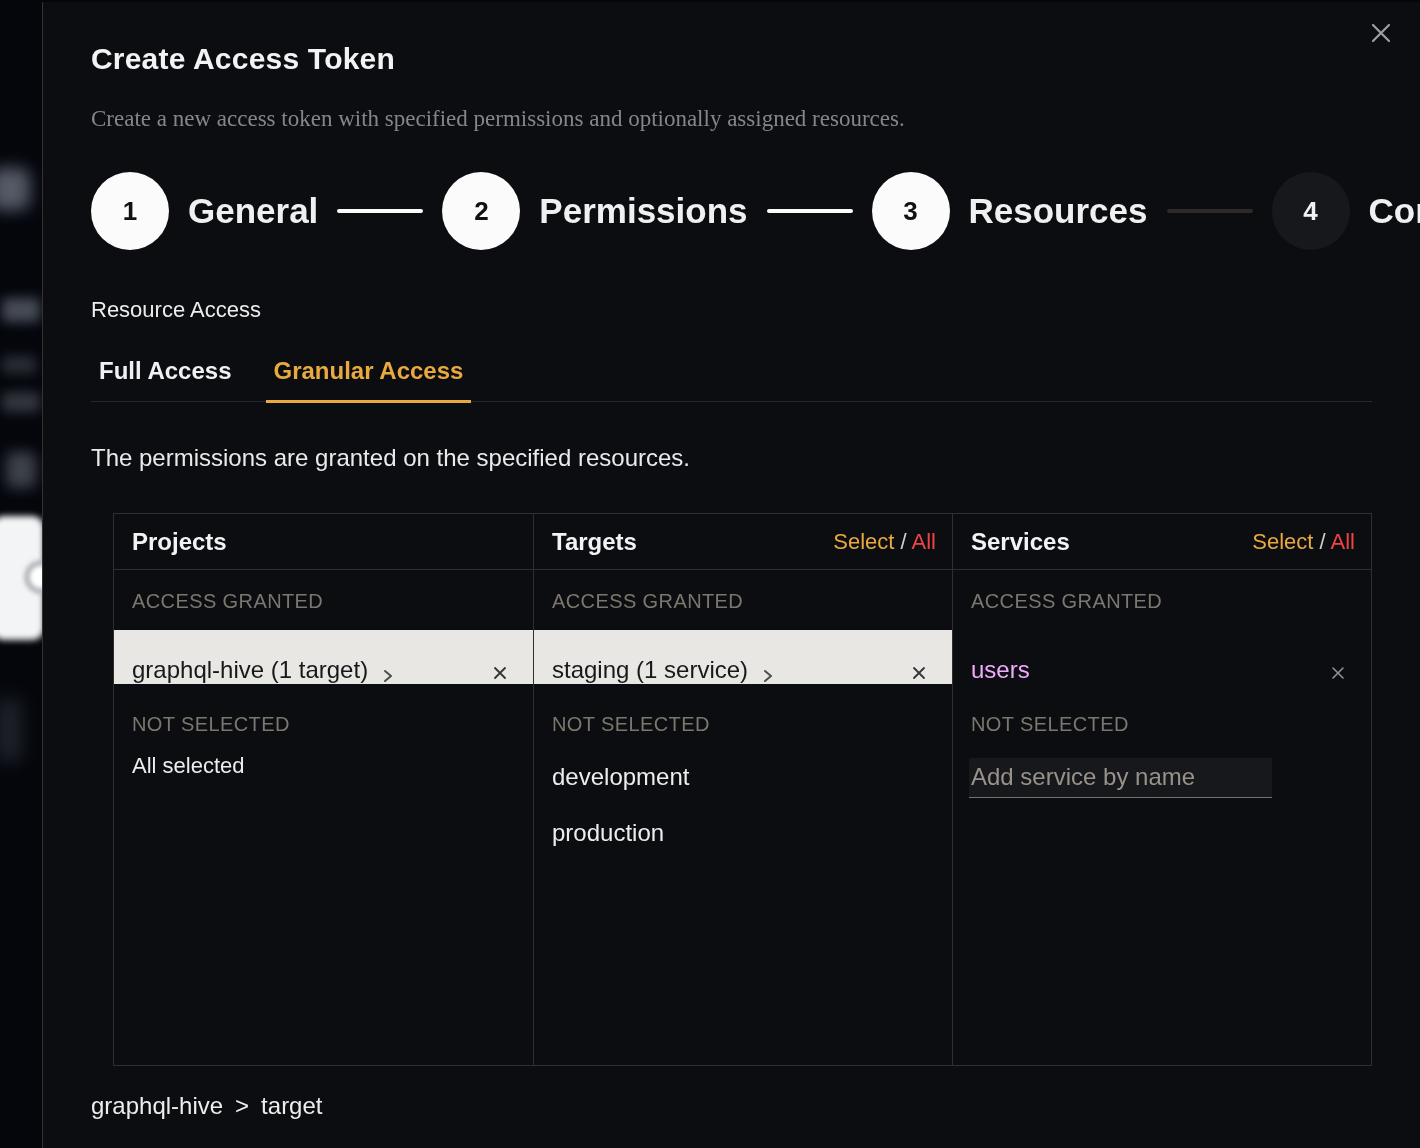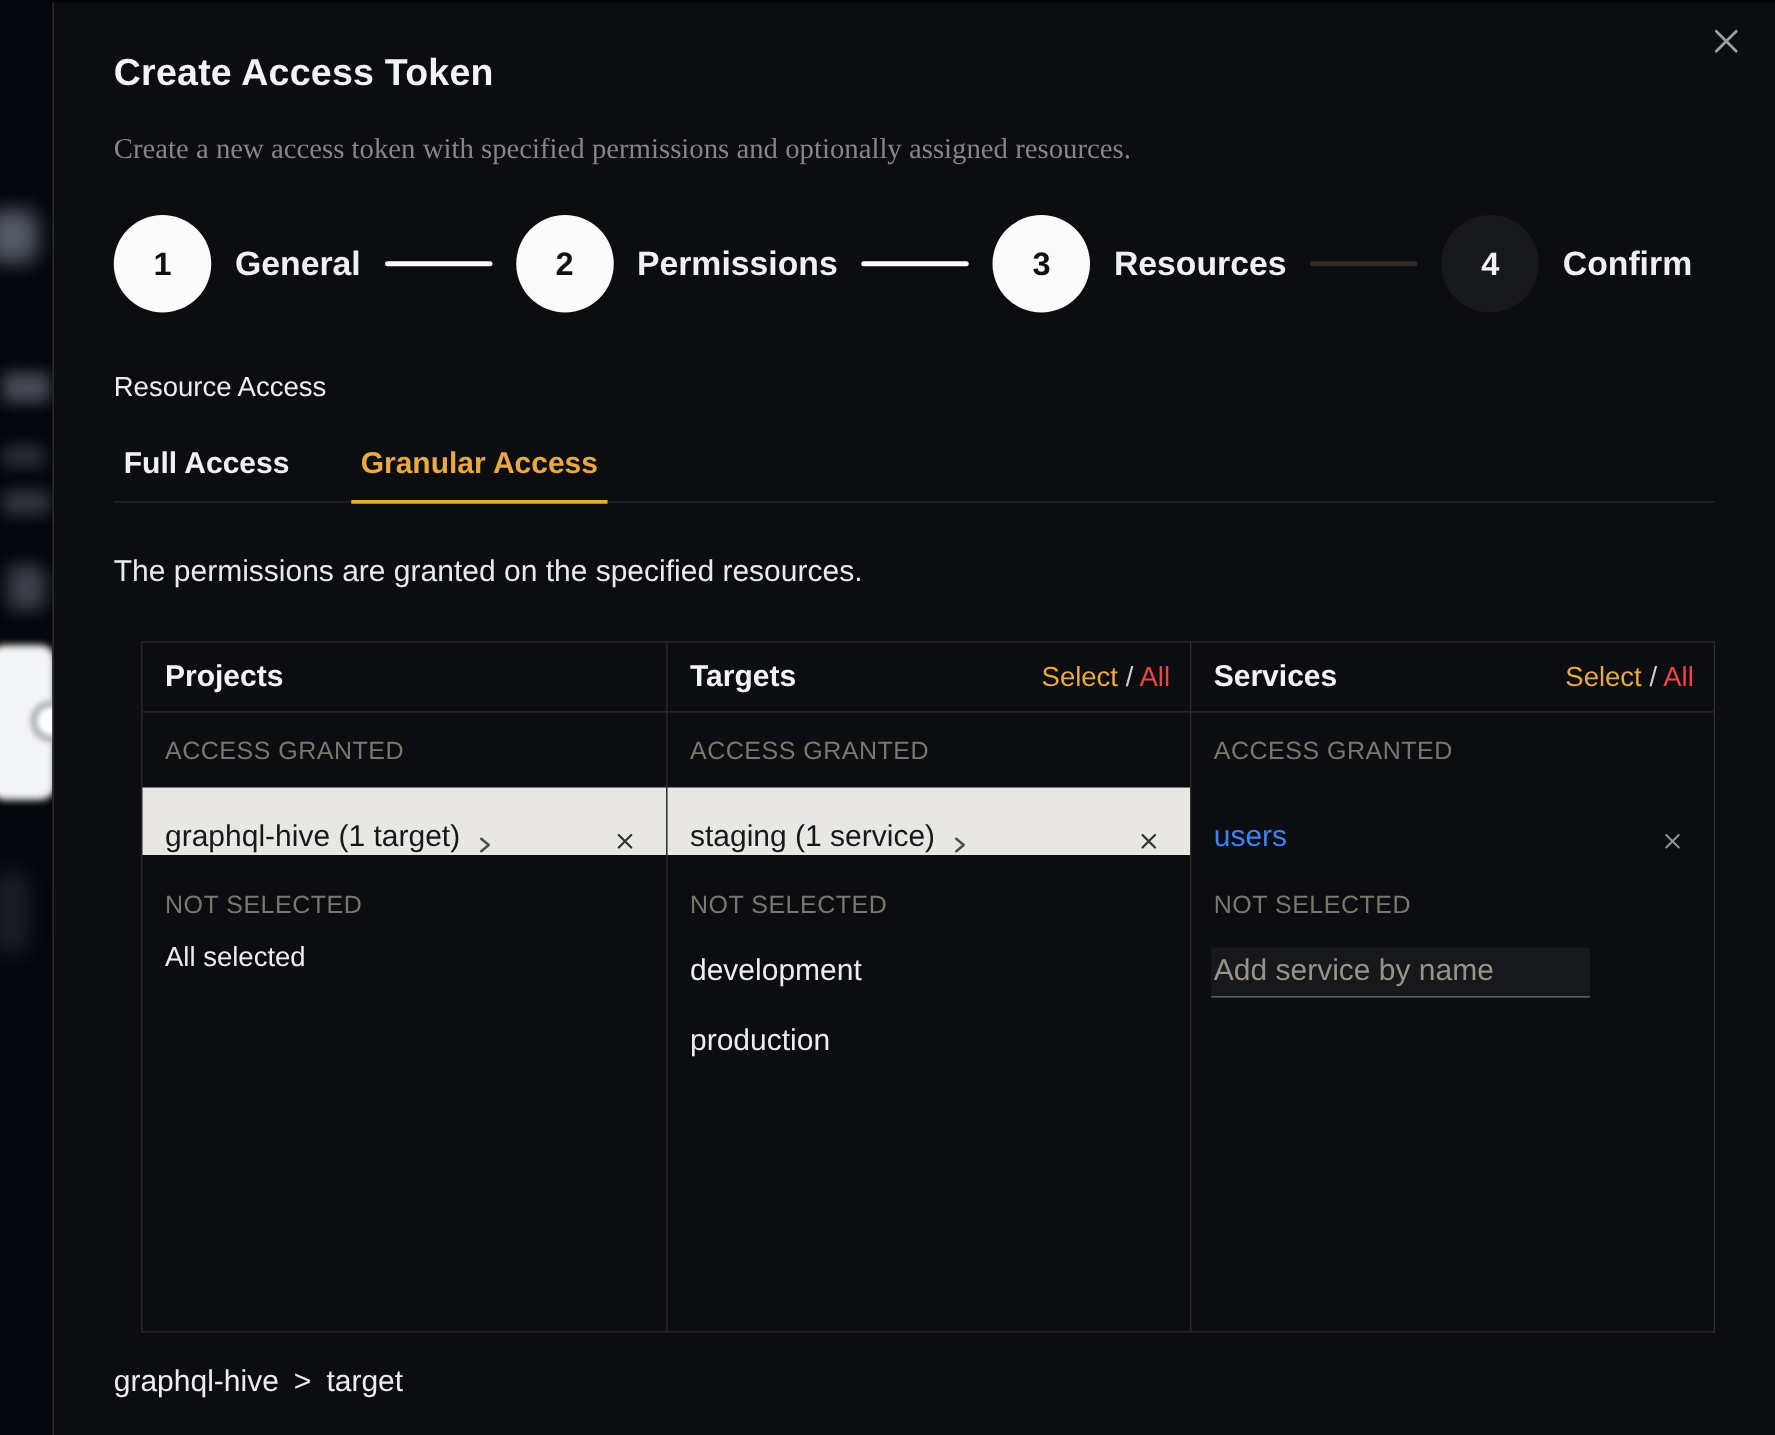--- a/index.html
+++ b/index.html
@@ -51,30 +51,30 @@
   
   .stepper { margin-top: 40px; display: flex; align-items: center; gap: 19px; }
   .step { display: flex; align-items: center; gap: 19px; cursor: pointer; }
   .step-circle {
     width: 78px; height: 78px; border-radius: 50%;
     display: flex; align-items: center; justify-content: center;
     font-size: 26px; font-weight: 600; flex: none;
   }
   .step-circle.done { background: #fbfbfb; color: #101114; }
   .step-circle.todo { background: #17181c; color: #f0f1f2; }
-  .step-label { font-size: 27px; font-weight: 600; color: #eff0f1; white-space: nowrap; }
+  .step-label { font-size: 35px; font-weight: 600; color: #eff0f1; white-space: nowrap; }
   .connector { width: 86px; height: 4px; border-radius: 2px; flex: none; }
   .connector.done { background: #fbfbfb; }
   .connector.pending { background: #2e2a25; }
 
   
   .section-heading { margin-top: 47px; font-size: 22px; font-weight: 500; color: #ecedee; }
   .tabs {
     margin-top: 34px;
-    display: flex; gap: 41px;
+    display: flex; gap: 26px;
     border-bottom: 1px solid #27282b;
   }
   .tab {
     padding: 0 8px 15px 8px;
     font-size: 24px; font-weight: 600; color: #f0f1f2;
     cursor: pointer; border-bottom: 3px solid transparent; margin-bottom: -2px;
   }
   .tab.active { color: #e9a93f; border-bottom-color: #e9a93f; }
   .picker-desc { margin-top: 42px; font-size: 24px; font-weight: 400; color: #e9eaeb; }
 
@@ -105,21 +105,21 @@
     font-size: 20px; font-weight: 400; color: #7b766e; letter-spacing: .4px;
   }
   .row {
     margin-top: 17px;
     height: 54px; flex: none;
     display: flex; align-items: flex-end;
     padding: 0 22px 0 18px;
     font-size: 24px; cursor: pointer;
   }
   .row.selected { background: #e9e7e3; color: #17181a; font-weight: 500; }
-  .row.plain { color: #3b82f6; font-weight: 400; gap: 32px; }
+  .row.plain { color: #f0abfc; font-weight: 400; gap: 32px; }
   .row .chev { margin-left: 12px; display: flex; align-items: center; }
   .row .spacer { flex: 1; }
   .x-btn { background: none; border: none; cursor: pointer; display: flex; align-items: center; padding: 2px; }
   .not-selected-gap { margin-top: 29px; }
   .note { margin: 17px 18px 0 18px; font-size: 22px; color: #eceded; }
   .item {
     height: 56px; flex: none;
     display: flex; align-items: center;
     padding: 0 18px; font-size: 24px; color: #eceded; cursor: pointer;
   }

